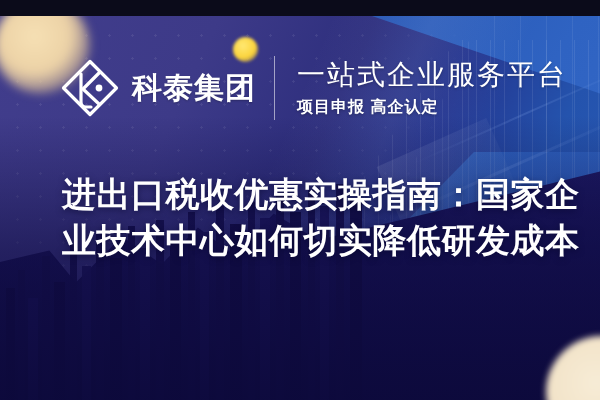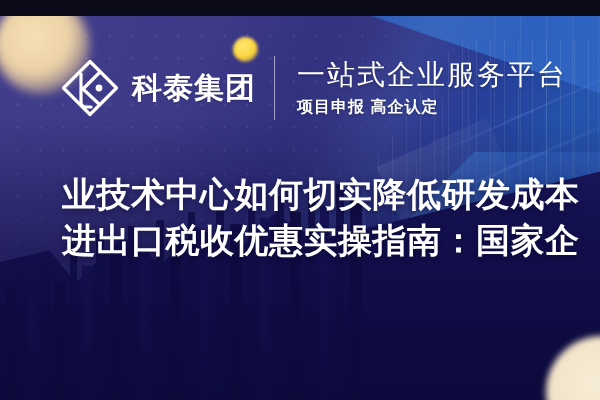--- a/index.html
+++ b/index.html
@@ -243,18 +243,18 @@
       <div class="divider"></div>
 
       <div class="tagline">
         <div class="tag-main">一站式企业服务平台</div>
         <div class="tag-sub">项目申报 高企认定</div>
       </div>
 
     </div>
 
     <div class="headline">
+      <div class="hl">进出口税收优惠实操指南：国家企</div>
       <div class="hl">业技术中心如何切实降低研发成本</div>
-      <div class="hl">进出口税收优惠实操指南：国家企</div>
     </div>
 
   </div>
 </div>
 
 </body></html>

